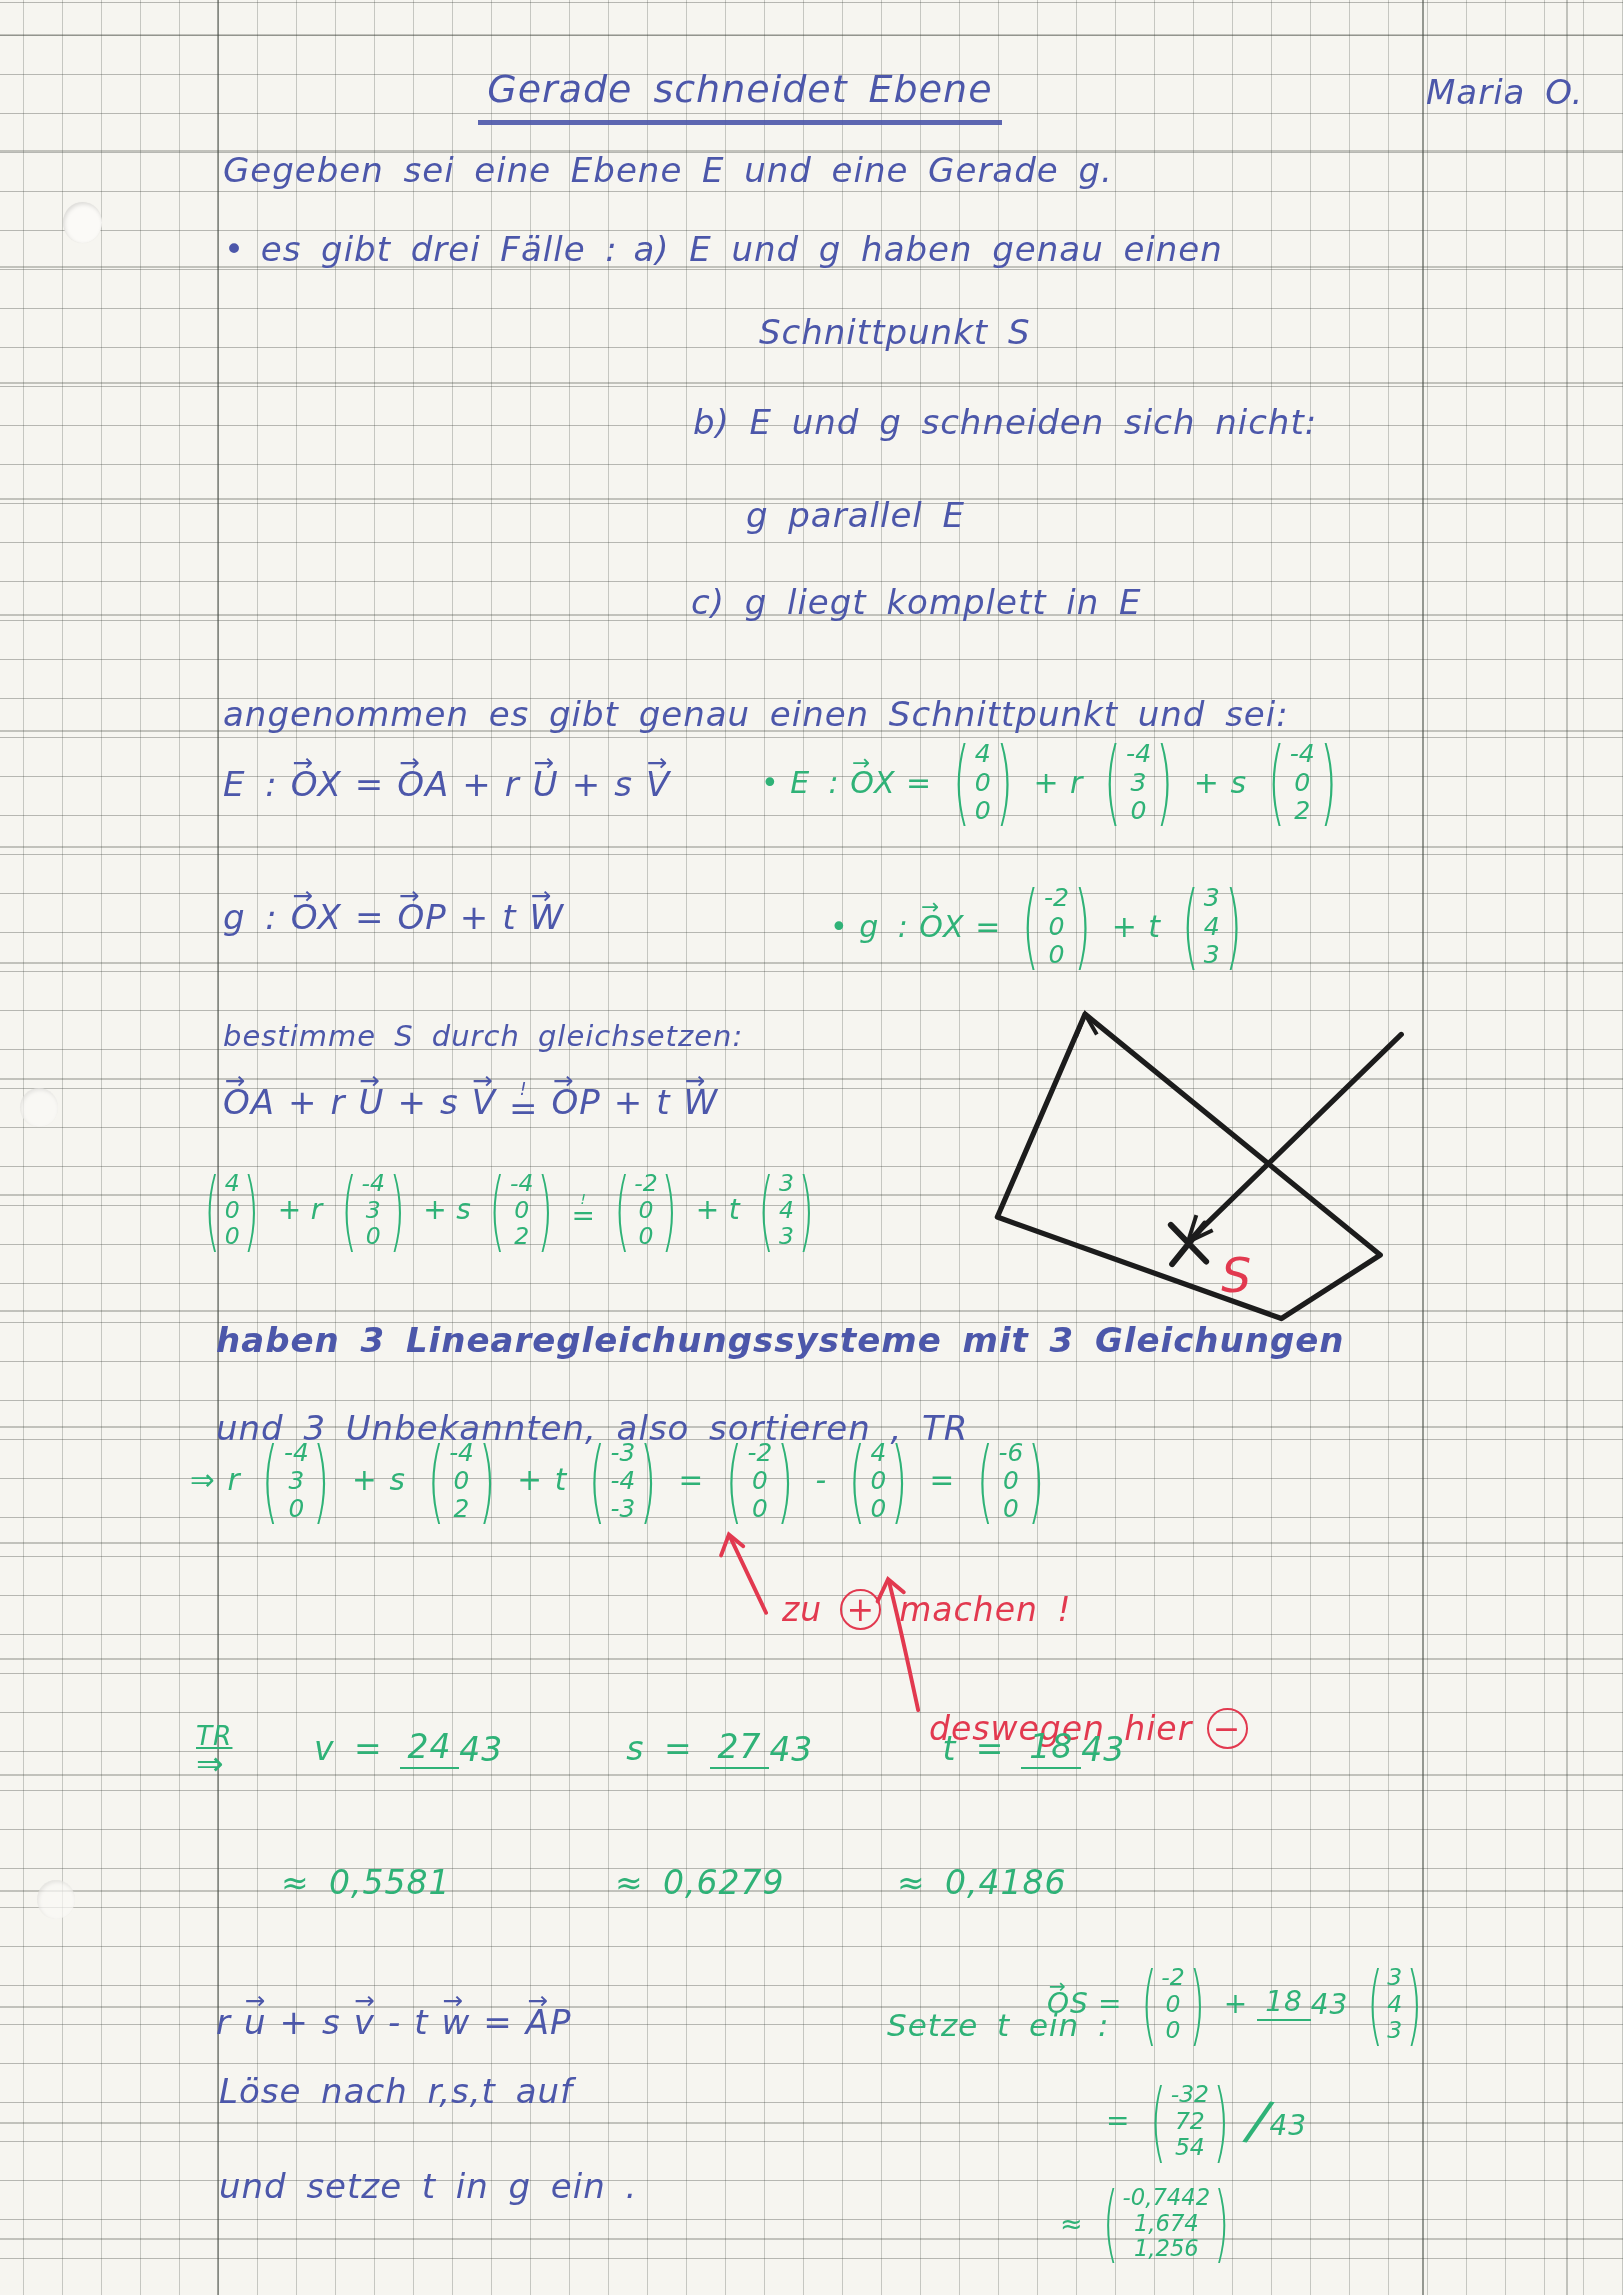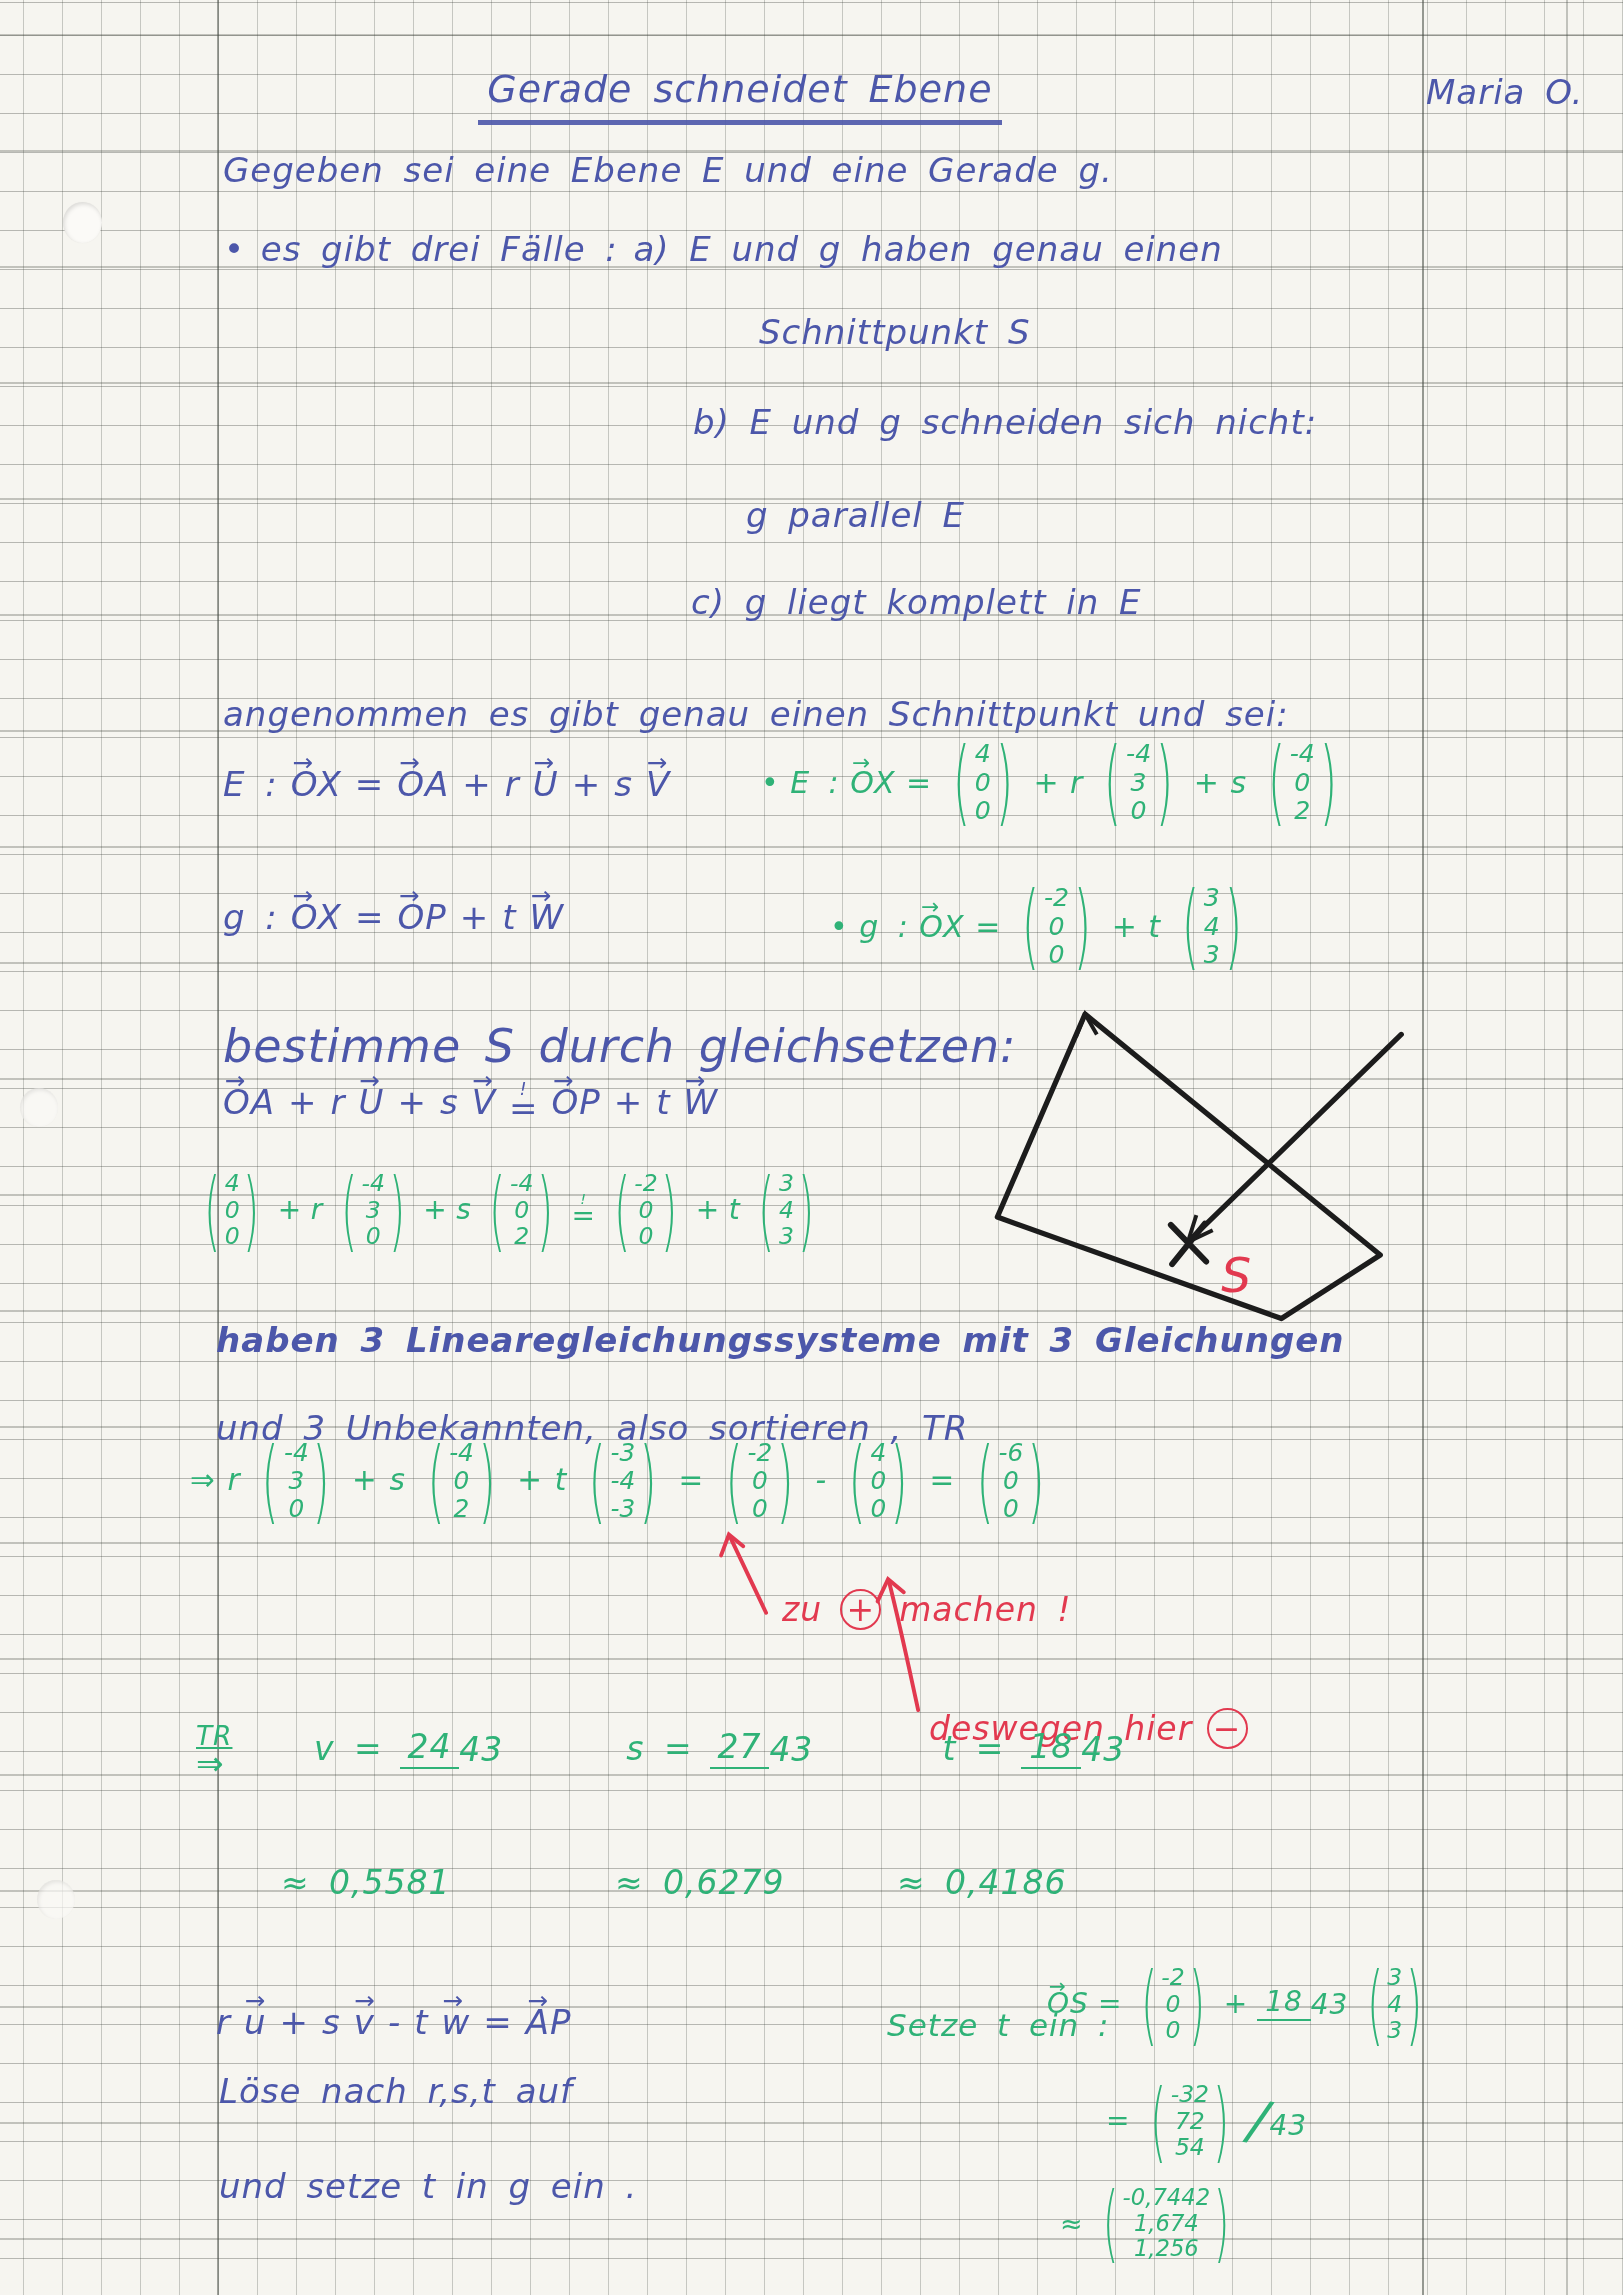--- a/index.html
+++ b/index.html
@@ -140,21 +140,21 @@
       </span>
     <span>+</span>
     <span>t</span>
     <span class="vec">
         <span class="comps">3
 4
 3</span>
       </span>
   </div>
 
-  <div class="abs hw blue" style="left:223px;top:1020px;font-size:46px;">bestimme S durch gleichsetzen:</div>
+  <div class="abs hw blue" style="left:223px;top:1020px;font-size:29px;">bestimme S durch gleichsetzen:</div>
 
   <div class="abs hw blue row" style="left:223px;top:1083px;font-size:34px;gap:13px;">
     <span class="ov">OA</span>
     <span>+</span>
     <span>r</span>
       <span class="ov">U</span>
     <span>+</span>
     <span>s</span>
       <span class="ov">V</span>
     <span class="qeq">

